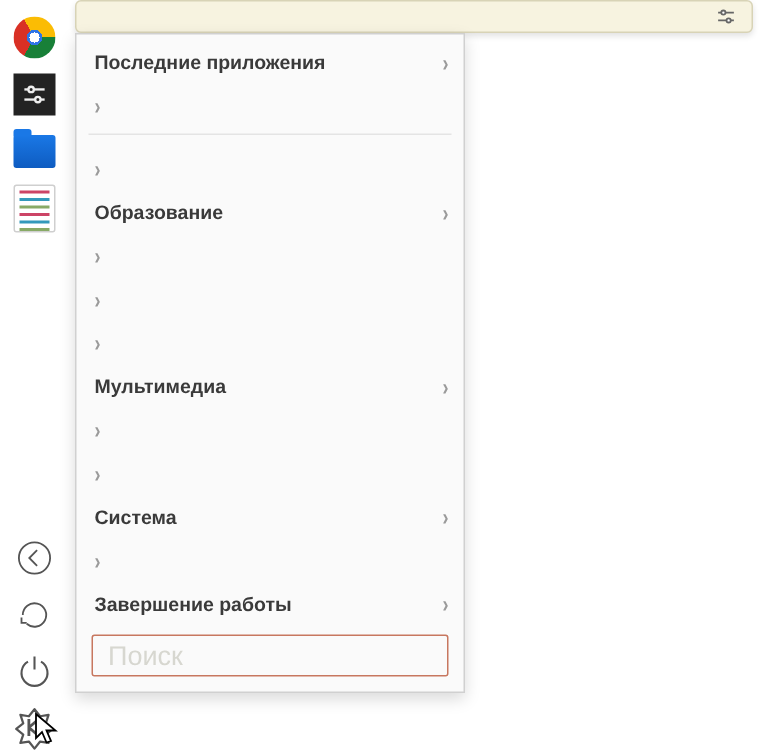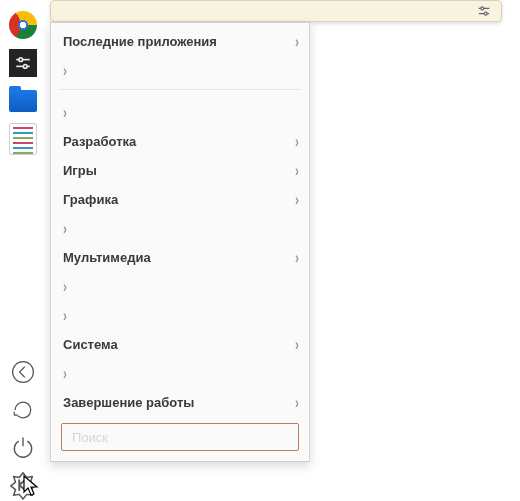--- a/index.html
+++ b/index.html
@@ -110,21 +110,21 @@
   .search-row {
     margin: 6px 10px 0 10px;
   }
   .search-input {
     box-sizing: border-box;
     width: 100%;
     height: 28px;
     border: 1px solid #c7775f;
     border-radius: 2px;
     padding: 0 10px;
-    font-size: 13px;
+    font-size: 18px;
     background: #fafafa;
     color: #555;
   }
   .search-input::placeholder {
     color: #d7d7d0;
   }
   .cursor {
     position: absolute;
     left: 22px;
     bottom: 3px;
@@ -249,29 +249,27 @@
     </div>
   </div>
 
   <div class="menu-separator"></div>
 
   <div class="menu-group">
     <div class="menu-item">
       <span class="menu-chevron">›</span>
     </div>
     <div class="menu-item">
-      <span class="menu-label">Разработка</span>
-      <span class="menu-chevron">›</span>
-    </div>
-    <div class="menu-item">
-      <span class="menu-label">Игры</span>
-      <span class="menu-chevron">›</span>
-    </div>
-    <div class="menu-item">
-      <span class="menu-label">Графика</span>
+      <span class="menu-label">Образование</span>
+      <span class="menu-chevron">›</span>
+    </div>
+    <div class="menu-item">
+      <span class="menu-chevron">›</span>
+    </div>
+    <div class="menu-item">
       <span class="menu-chevron">›</span>
     </div>
     <div class="menu-item">
       <span class="menu-chevron">›</span>
     </div>
     <div class="menu-item">
       <span class="menu-label">Мультимедиа</span>
       <span class="menu-chevron">›</span>
     </div>
     <div class="menu-item">

